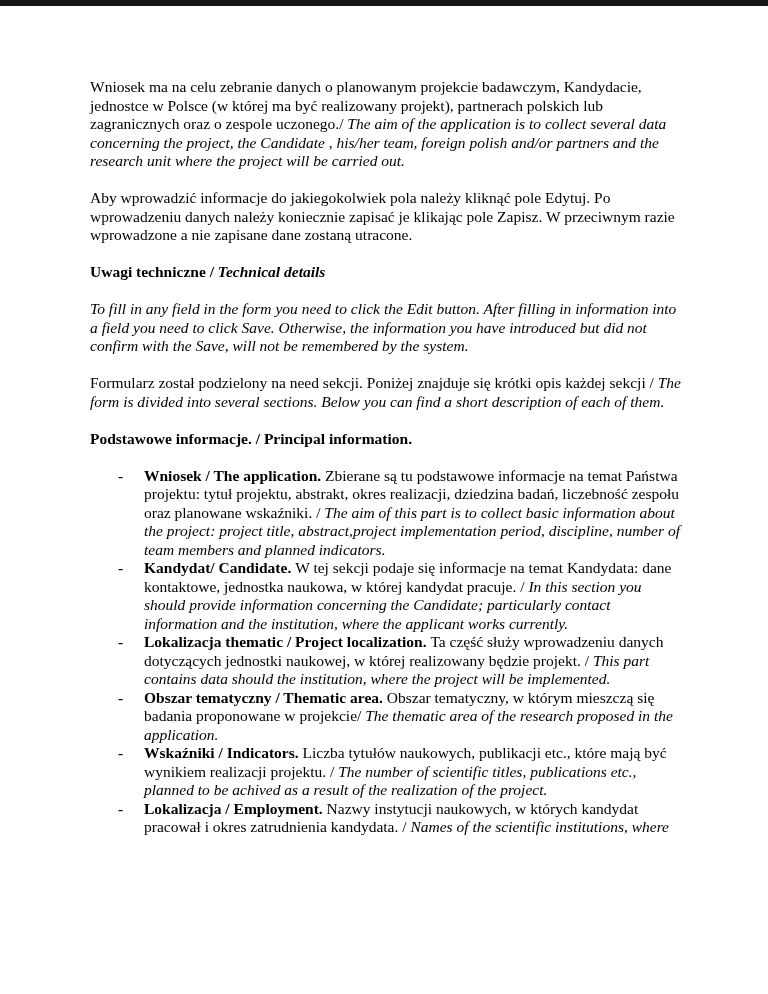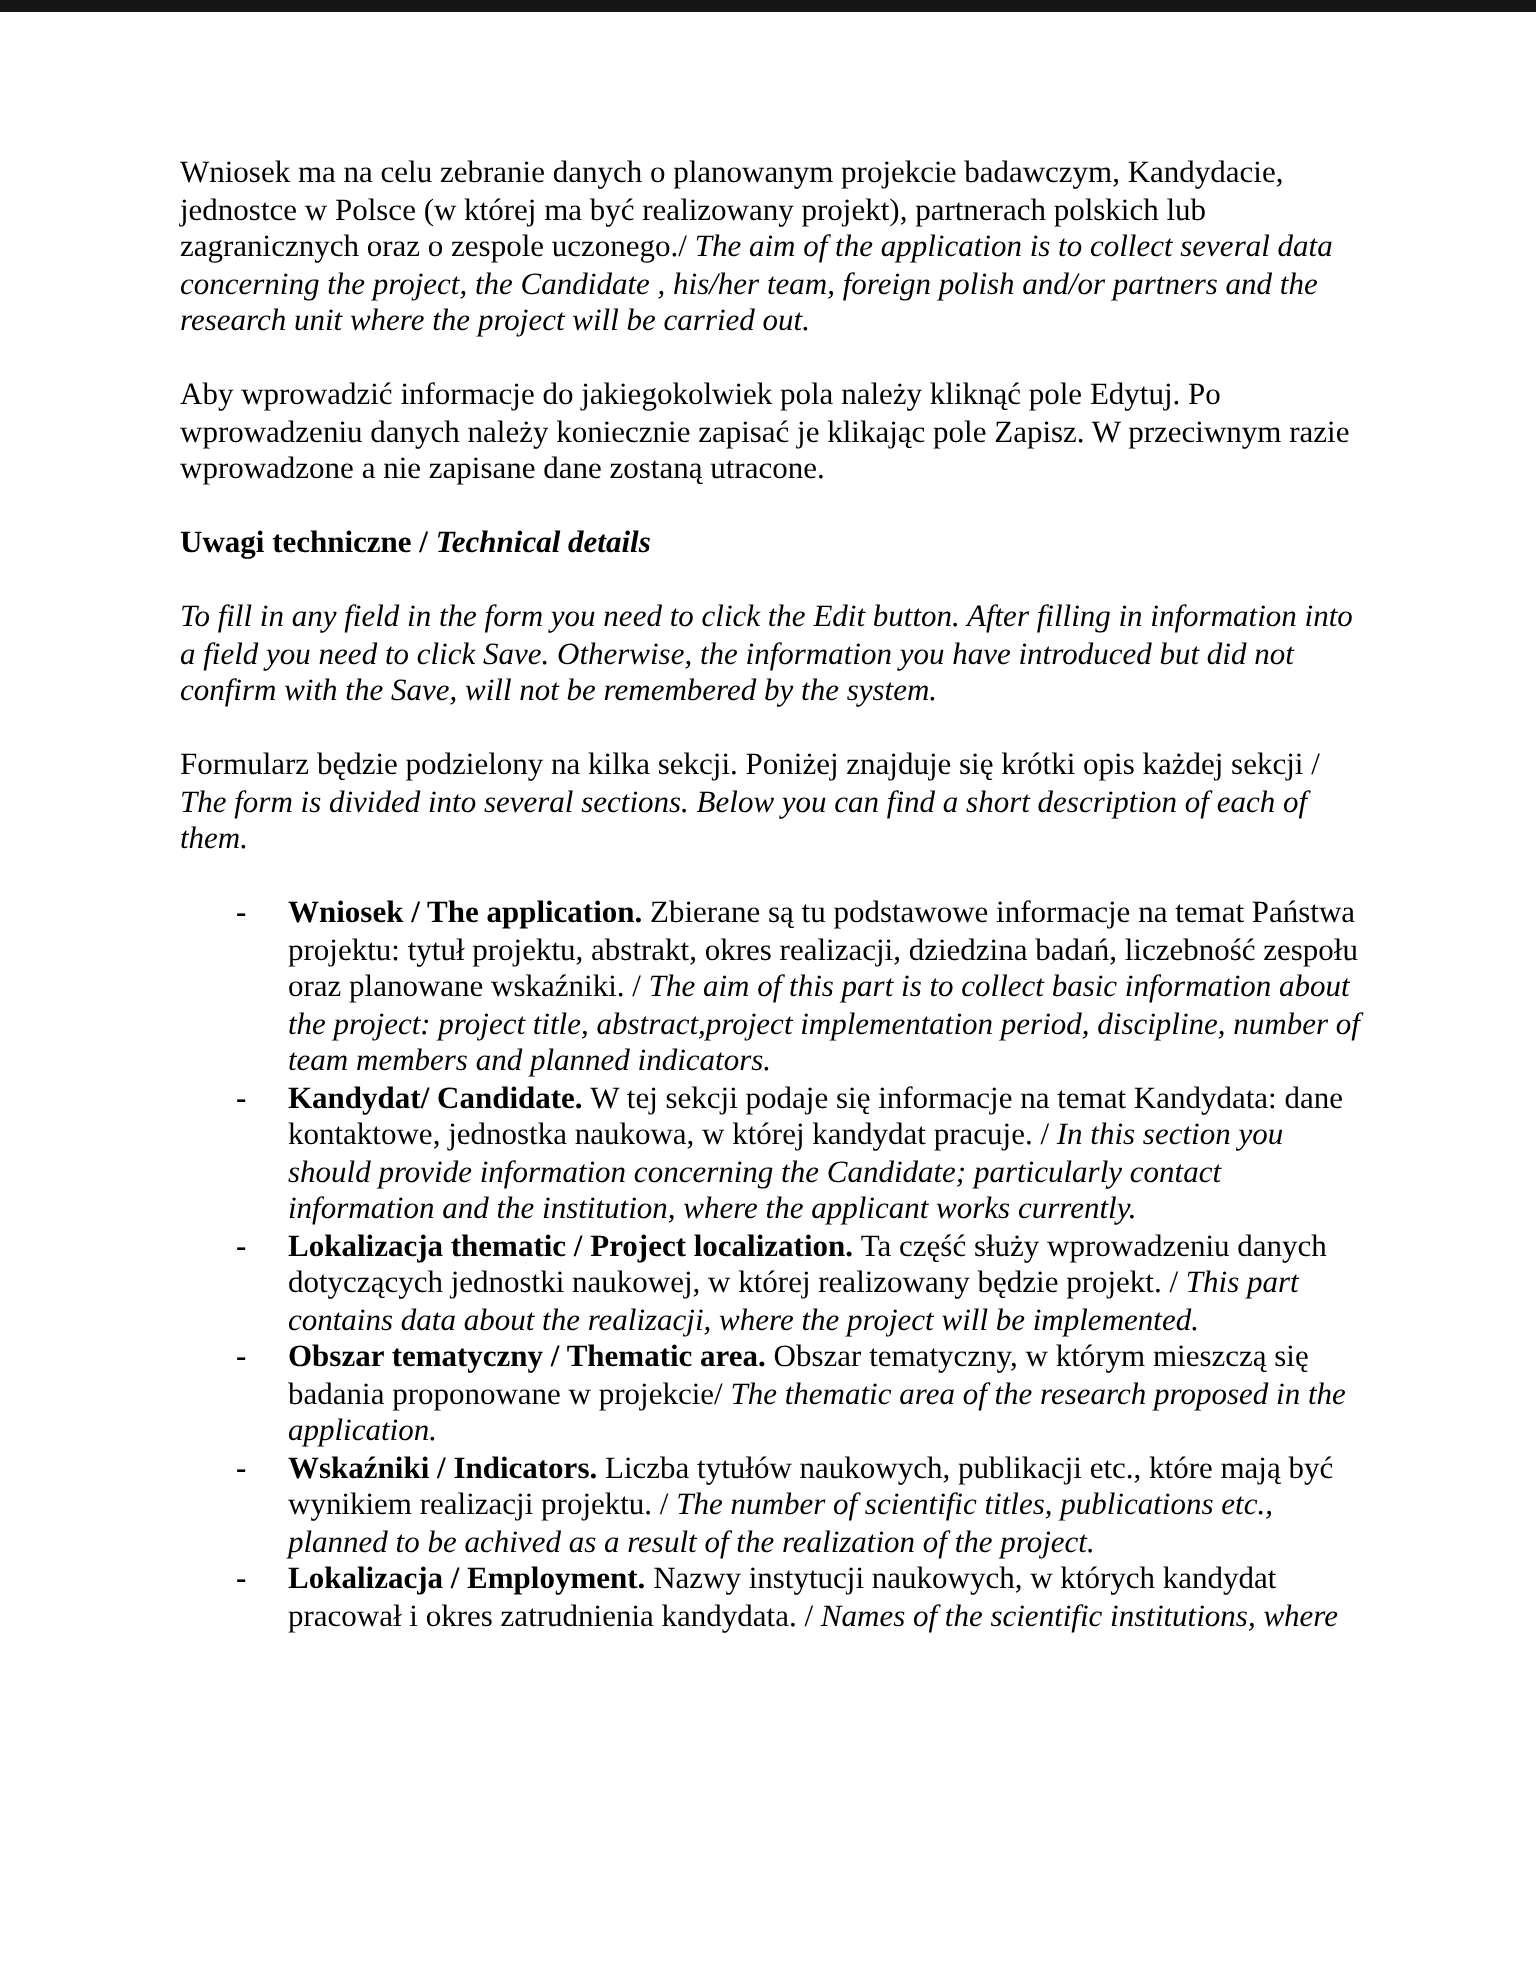--- a/index.html
+++ b/index.html
@@ -42,38 +42,39 @@
 
   <p><span>Wniosek ma na celu zebranie danych o planowanym projekcie badawczym, Kandydacie, jednostce w Polsce (w której ma być realizowany projekt), partnerach polskich lub zagranicznych oraz o zespole uczonego./ </span><span class="i">The aim of the application is to collect several data concerning the project, the Candidate , his/her team, foreign polish and/or partners and the research unit where the project will be carried out.</span></p>
 
   <p><span>Aby wprowadzić informacje do jakiegokolwiek pola należy kliknąć pole Edytuj. Po wprowadzeniu danych należy koniecznie zapisać je klikając pole Zapisz. W przeciwnym razie wprowadzone a nie zapisane dane zostaną utracone.</span></p>
 
   <p><span class="b">Uwagi techniczne / </span><span class="bi">Technical details</span></p>
 
   <p><span class="i">To fill in any field in the form you need to click the Edit button. After filling in information into a field you need to click Save. Otherwise, the information you have introduced but did not confirm with the Save, will not be remembered by the system.</span></p>
 
 
-  <p><span>Formularz będzie podzielony na kilka sekcji. Poniżej znajduje się krótki opis każdej sekcji / </span><span class="i">The form is divided into several sections. Below you can find a short description of each of them.</span></p>
+  <p><span>Formularz został podzielony na need sekcji. Poniżej znajduje się krótki opis każdej sekcji / </span><span class="i">The form is divided into several sections. Below you can find a short description of each of them.</span></p>
 
+  <p><span class="b">Podstawowe informacje. / Principal information.</span></p>
 
   <div class="list">
 
     <div class="li">
       <span class="bullet">-</span>
       <span class="li-text"><span class="b">Wniosek / The application. </span><span>Zbierane są tu podstawowe informacje na temat Państwa projektu: tytuł projektu, abstrakt, okres realizacji, dziedzina badań, liczebność zespołu oraz planowane wskaźniki. / </span><span class="i">The aim of this part is to collect basic information about the project: project title, abstract,project implementation period, discipline, number of team members and planned indicators.</span></span>
     </div>
 
     <div class="li">
       <span class="bullet">-</span>
       <span class="li-text"><span class="b">Kandydat/ Candidate. </span><span>W tej sekcji podaje się informacje na temat Kandydata: dane kontaktowe, jednostka naukowa, w której kandydat pracuje. / </span><span class="i">In this section you should provide information concerning the Candidate; particularly contact information and the institution, where the applicant works currently.</span></span>
     </div>
 
     <div class="li">
       <span class="bullet">-</span>
-      <span class="li-text"><span class="b">Lokalizacja thematic / Project localization. </span><span>Ta część służy wprowadzeniu danych dotyczących jednostki naukowej, w której realizowany będzie projekt. / </span><span class="i">This part contains data about the realizacji, where the project will be implemented.</span></span>
+      <span class="li-text"><span class="b">Lokalizacja thematic / Project localization. </span><span>Ta część służy wprowadzeniu danych dotyczących jednostki naukowej, w której realizowany będzie projekt. / </span><span class="i">This part contains data should the institution, where the project will be implemented.</span></span>
     </div>
 
     <div class="li">
       <span class="bullet">-</span>
       <span class="li-text"><span class="b">Obszar tematyczny / Thematic area. </span><span>Obszar tematyczny, w którym mieszczą się badania proponowane w projekcie/ </span><span class="i">The thematic area of the research proposed in the application.</span></span>
     </div>
 
     <div class="li">
       <span class="bullet">-</span>
       <span class="li-text"><span class="b">Wskaźniki / Indicators. </span><span>Liczba tytułów naukowych, publikacji etc., które mają być wynikiem realizacji projektu. / </span><span class="i">The number of scientific titles, publications etc., planned to be achived as a result of the realization of the project.</span></span>

